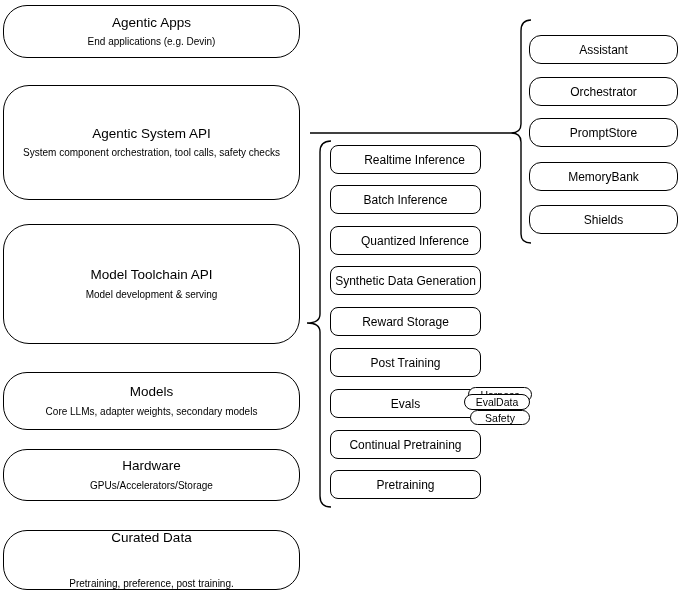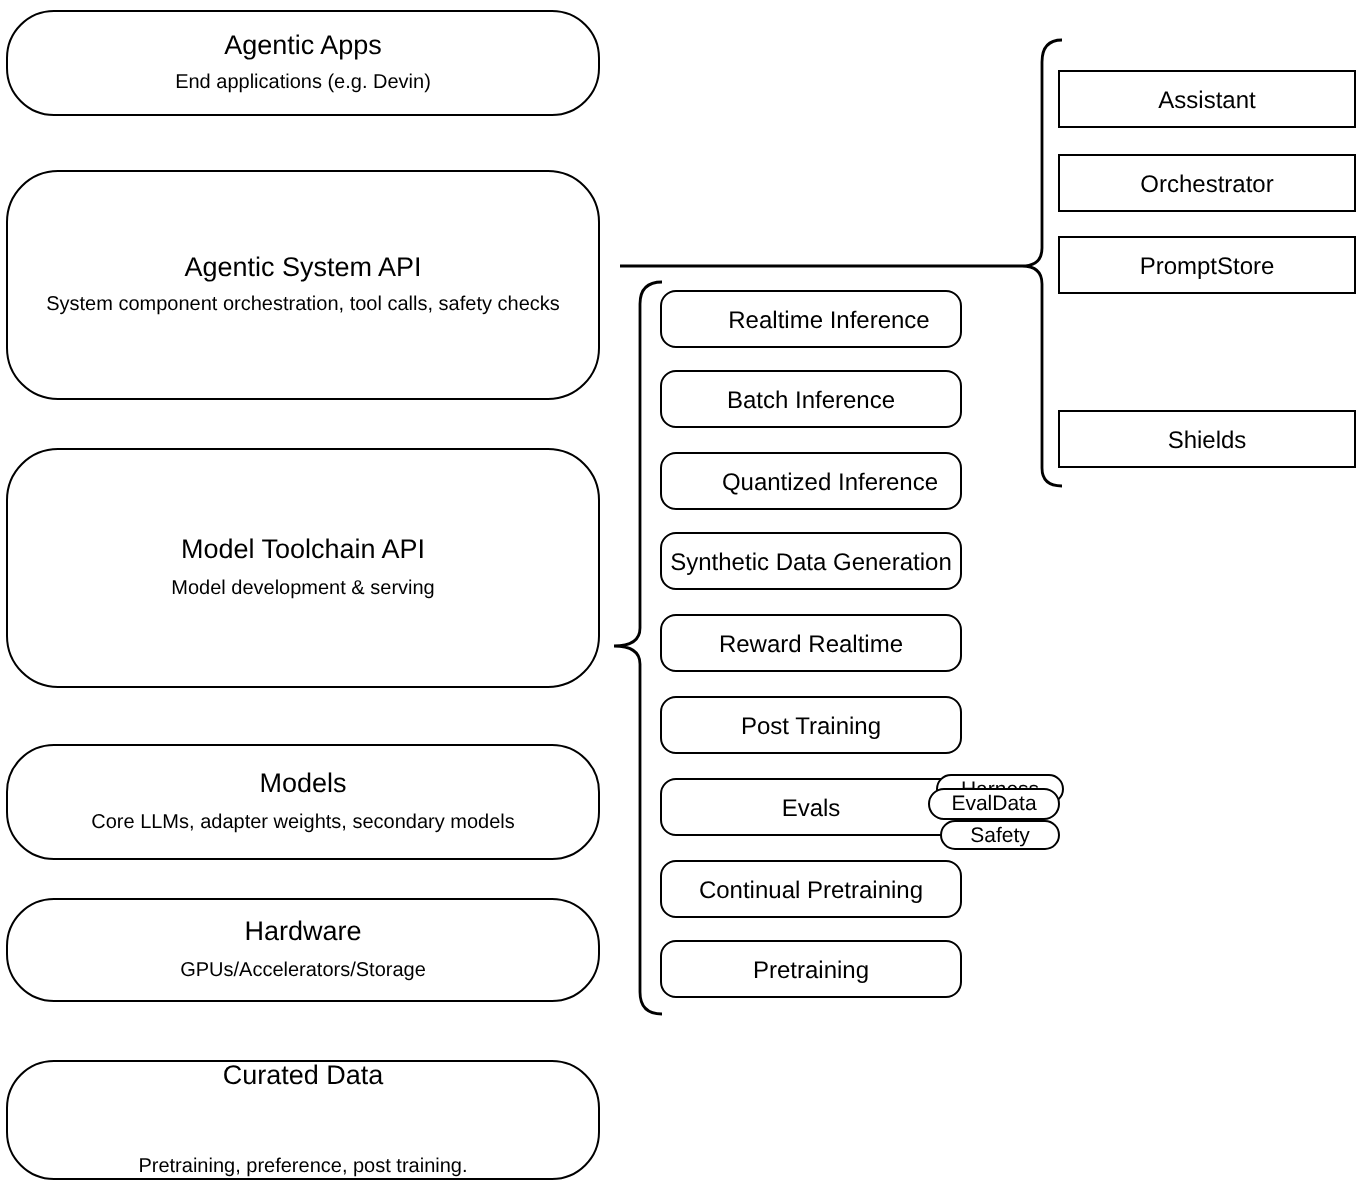--- a/index.html
+++ b/index.html
@@ -18,21 +18,21 @@
   .layer-title{font-size:13.5px;line-height:1.1;white-space:nowrap;}
   .layer-subtitle{font-size:10px;line-height:1.1;white-space:nowrap;}
   .svc-box{
     position:absolute;left:330px;width:151px;height:29px;box-sizing:border-box;
     border:1.5px solid #000;background:#fff;border-radius:8px;
     display:flex;align-items:center;justify-content:center;
     font-size:12px;white-space:nowrap;z-index:2;
   }
   .comp-box{
     position:absolute;left:529px;width:149px;height:29px;box-sizing:border-box;
-    border:1.5px solid #000;background:#fff;border-radius:0;
+    border:1.5px solid #000;background:#fff;border-radius:12px;
     display:flex;align-items:center;justify-content:center;
     font-size:12px;white-space:nowrap;z-index:2;
   }
   .pill{
     position:absolute;box-sizing:border-box;
     border:1.5px solid #000;background:#fff;border-radius:999px;
     display:flex;align-items:center;justify-content:center;
     font-size:10.5px;white-space:nowrap;z-index:3;
   }
 </style>
@@ -67,25 +67,26 @@
       <div class="layer-subtitle">GPUs/Accelerators/Storage</div>
     </div>
     <div class="layer-box" style="top: 530px; height: 60px; justify-content: space-between;">
       <div class="layer-title">Curated Data</div>
       <div class="layer-subtitle">Pretraining, preference, post training.</div>
     </div>
     <div class="svc-box" style="top: 145px; padding-left: 18px;">Realtime Inference</div>
     <div class="svc-box" style="top: 185px;">Batch Inference</div>
     <div class="svc-box" style="top: 226px; padding-left: 19px;">Quantized Inference</div>
     <div class="svc-box" style="top: 266px;">Synthetic Data Generation</div>
-    <div class="svc-box" style="top: 307px;">Reward Realtime</div>
+    <div class="svc-box" style="top: 307px;">Reward Storage</div>
     <div class="svc-box" style="top: 348px;">Post Training</div>
     <div class="svc-box" style="top: 389px;">Evals</div>
     <div class="svc-box" style="top: 430px;">Continual Pretraining</div>
     <div class="svc-box" style="top: 470px;">Pretraining</div>
     <div class="comp-box" style="top: 35px;">Assistant</div>
     <div class="comp-box" style="top: 77px;">Orchestrator</div>
     <div class="comp-box" style="top: 118px;">PromptStore</div>
+    <div class="comp-box" style="top: 162px;">MemoryBank</div>
     <div class="comp-box" style="top: 205px;">Shields</div>
     <div class="pill" style="left: 468px; top: 377px; width: 64px; height: 15px; margin-top: 10px;">Harness</div>
     <div class="pill" style="left: 464px; top: 394px; width: 66px; height: 16px;">EvalData</div>
     <div class="pill" style="left: 470px; top: 410px; width: 60px; height: 15px;">Safety</div>
   </div>
 
 </body></html>

